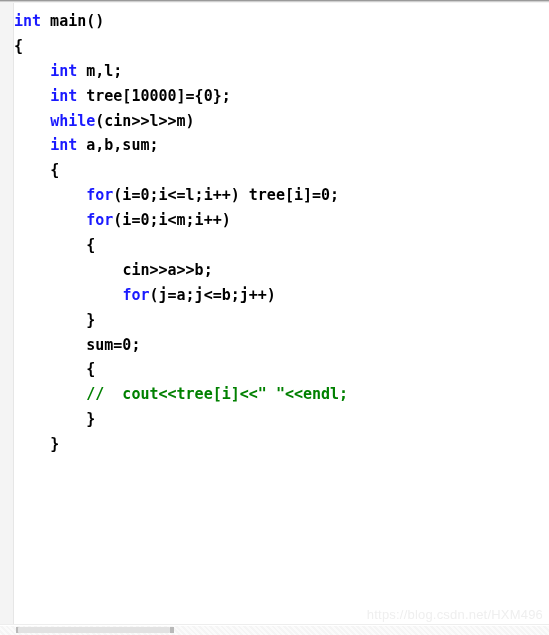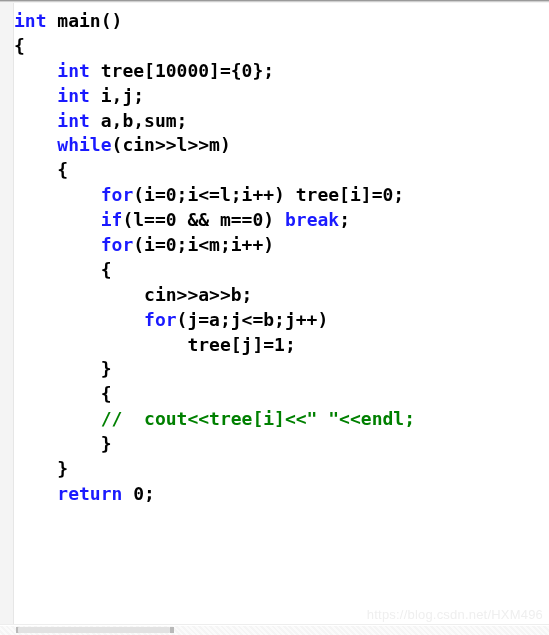--- a/index.html
+++ b/index.html
@@ -50,21 +50,21 @@
     left: 14px;
     right: 0;
     bottom: 11px;
     overflow: hidden;
   }
 
   .code {
     margin: 0;
     padding: 6px 0 0 0;
     font-family: "DejaVu Sans Mono", "Liberation Mono", monospace;
-    font-size: 18px;
+    font-size: 15px;
     line-height: 24.9px;
     font-weight: bold;
     color: #000000;
     white-space: pre;
     letter-spacing: 0px;
   }
 
   .ln { display: block; height: 24.9px; }
   .kw { color: #1a1aff; }
   .cm { color: #008000; }
@@ -125,38 +125,36 @@
 
 <div id="editor">
 
   <div class="top-rule"></div>
 
   <div class="gutter"></div>
 
   <div class="code-area">
     <pre class="code" id="code-block"><span class="ln"><span class="kw">int</span><span class="tx"> main()</span>
 </span><span class="ln"><span class="tx">{</span>
+</span><span class="ln">    <span class="kw">int</span><span class="tx"> m,l;</span>
 </span><span class="ln">    <span class="kw">int</span><span class="tx"> tree[10000]={0};</span>
-</span><span class="ln">    <span class="kw">int</span><span class="tx"> i,j;</span>
+</span><span class="ln">    <span class="kw">while</span><span class="tx">(cin&gt;&gt;l&gt;&gt;m)</span>
 </span><span class="ln">    <span class="kw">int</span><span class="tx"> a,b,sum;</span>
-</span><span class="ln">    <span class="kw">while</span><span class="tx">(cin&gt;&gt;l&gt;&gt;m)</span>
 </span><span class="ln">    <span class="tx">{</span>
 </span><span class="ln">        <span class="kw">for</span><span class="tx">(i=0;i&lt;=l;i++) tree[i]=0;</span>
-</span><span class="ln">        <span class="kw">if</span><span class="tx">(l==0 &amp;&amp; m==0) </span><span class="kw">break</span><span class="tx">;</span>
 </span><span class="ln">        <span class="kw">for</span><span class="tx">(i=0;i&lt;m;i++)</span>
 </span><span class="ln">        <span class="tx">{</span>
 </span><span class="ln">            <span class="tx">cin&gt;&gt;a&gt;&gt;b;</span>
 </span><span class="ln">            <span class="kw">for</span><span class="tx">(j=a;j&lt;=b;j++)</span>
-</span><span class="ln">                <span class="tx">tree[j]=1;</span>
 </span><span class="ln">        <span class="tx">}</span>
+</span><span class="ln">        <span class="tx">sum=0;</span>
 </span><span class="ln">        <span class="tx">{</span>
 </span><span class="ln">        <span class="cm">//  cout&lt;&lt;tree[i]&lt;&lt;" "&lt;&lt;endl;</span>
 </span><span class="ln">        <span class="tx">}</span>
 </span><span class="ln">    <span class="tx">}</span>
-</span><span class="ln">    <span class="kw">return</span><span class="tx"> 0;</span>
 </span></pre>
   </div>
 
   <div class="watermark">https://blog.csdn.net/HXM496</div>
 
   <div class="hscroll">
     <div class="hscroll-track"></div>
     <div class="hscroll-cap left"></div>
     <div class="hscroll-thumb"></div>
     <div class="hscroll-cap right"></div>

